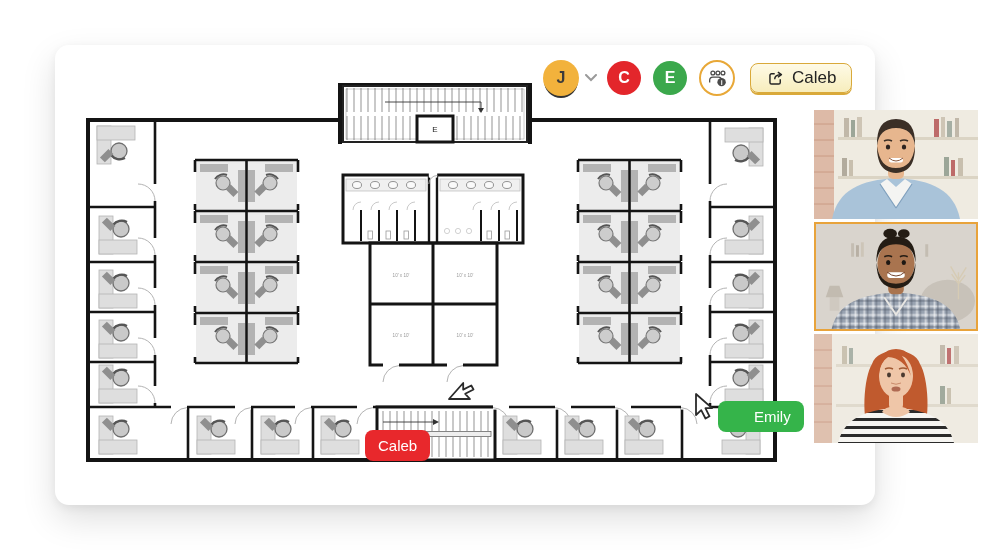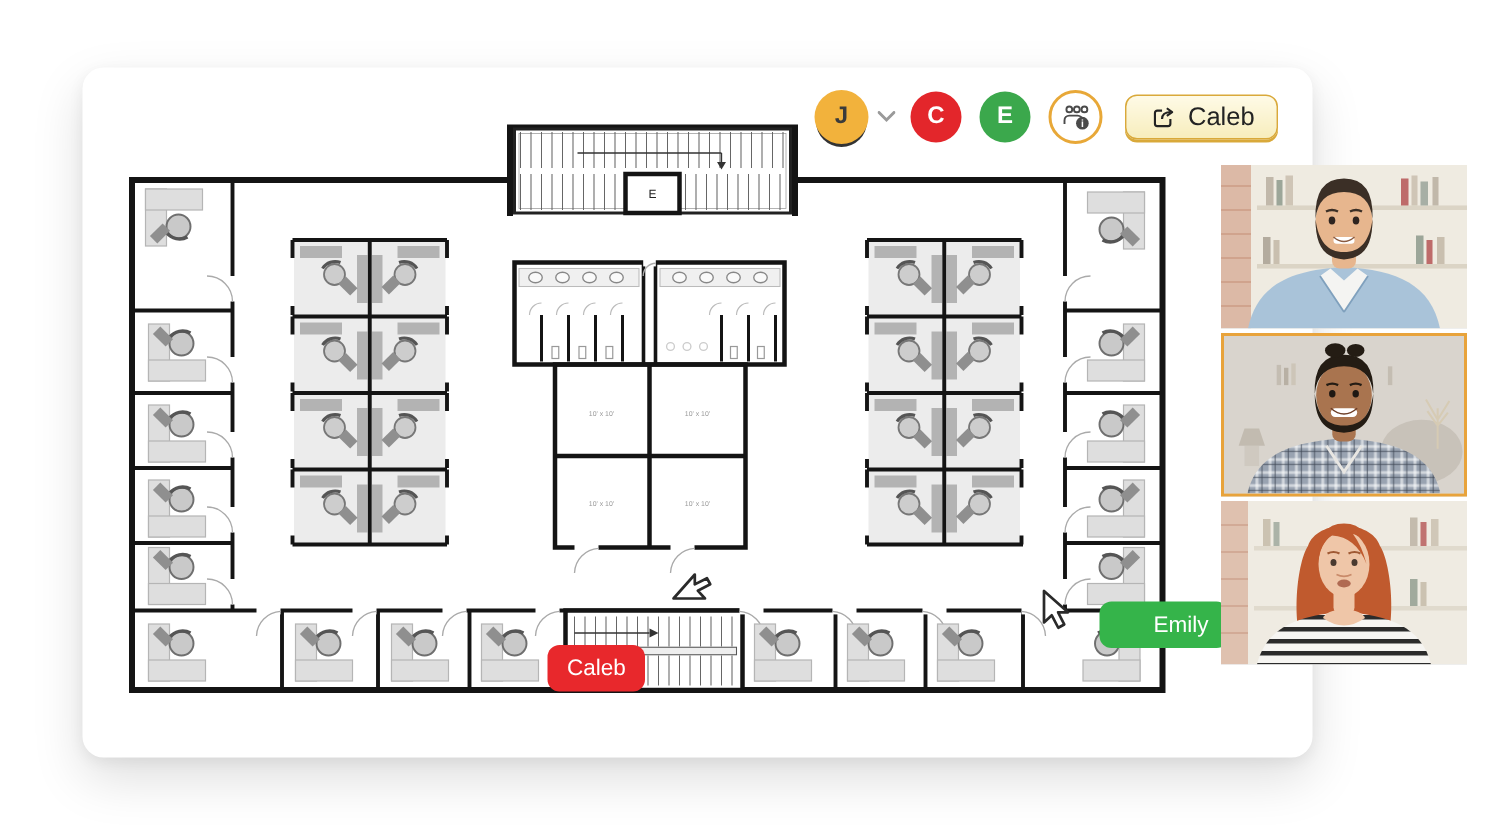--- a/index.html
+++ b/index.html
@@ -24,21 +24,21 @@
   .collab-btn { width:36px; height:36px; margin-left:12px; border-radius:50%; background:#fff;
                 border:2.5px solid #E8A838; display:flex; align-items:center; justify-content:center; cursor:pointer; }
   .share-btn { margin-left:15px; height:30px; padding:0 15px; display:flex; align-items:center; gap:7px;
                background:linear-gradient(#FEFAE6,#F7EDBC); border:1.5px solid #D9A93A; border-radius:8px;
                box-shadow:0 2px 0 #D9A93A; color:#232323; font-size:17px; cursor:pointer;
                font-family:"Liberation Sans", sans-serif; }
 
   
   .cursor-label { position:absolute; color:#fff; font-size:15px; padding:7px 13px; border-radius:8px; white-space:nowrap; }
   .cursor-label.caleb { left:310px; top:358px;margin-top:27px; }
-  .cursor-label.emily { left:678px; top:356px;padding-left:36px; }
+  .cursor-label.emily { left:663px; top:356px;padding-left:36px; }
   .cursor-arrow { position:absolute; overflow:visible; }
   .cursor-arrow.caleb { left:368px; top:350px; }
   .cursor-arrow.emily { left:639px; top:348px; }
 
   
   .video-stack { position:absolute; left:814px; top:110px; width:164px; }
   .video-tile { width:164px; height:109px; margin-bottom:3px; background:#ddd; overflow:hidden; position:relative; }
   .video-tile.active { border:2px solid #E8A33B; }
   .video-tile svg { display:block; width:100%; height:100%; }
 </style>

